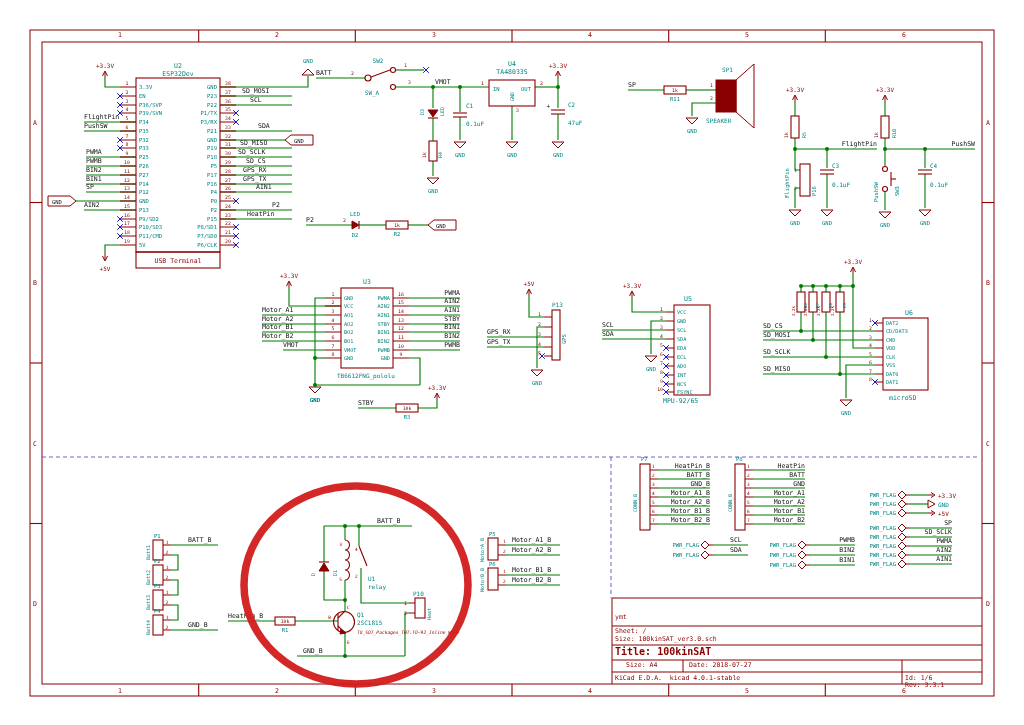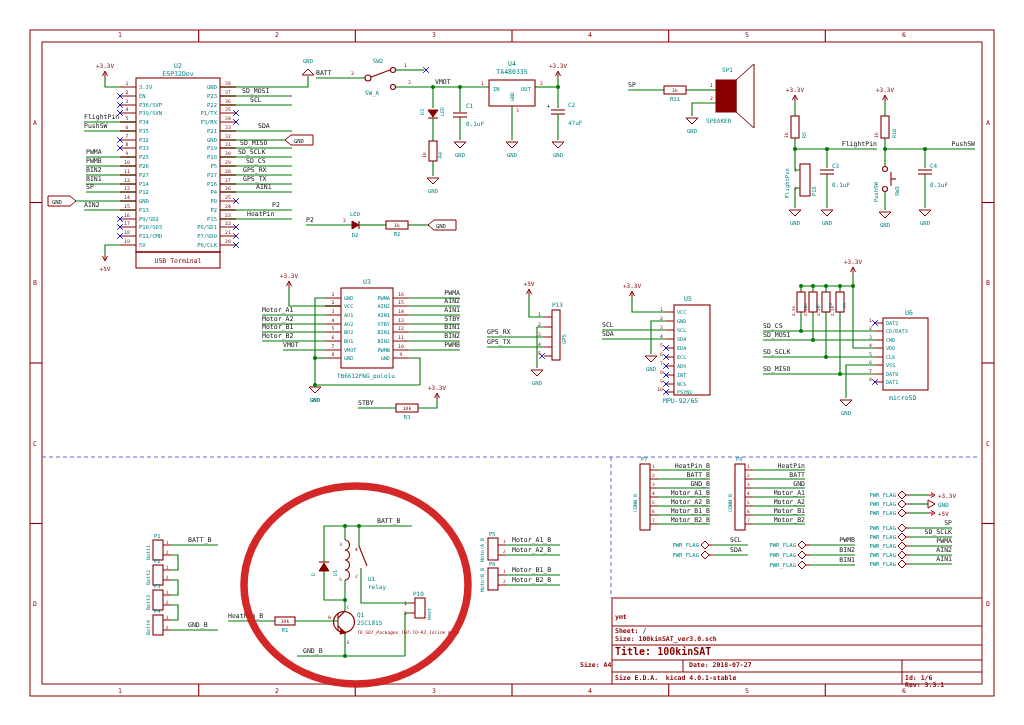--- a/index.html
+++ b/index.html
@@ -1,21 +1,21 @@
 <!DOCTYPE html>
 <html><head>
 <meta charset="utf-8">
 <style>
   html,body{margin:0;padding:0;background:#fff;}
   #page{position:relative;width:1024px;height:725px;background:#ffffff;overflow:hidden;
         font-family:"DejaVu Sans Mono","Liberation Mono",monospace;}
   #schem{position:absolute;left:0;top:0;}
-  .tb{position:absolute;color:#8a0000;font-size:6.5px;white-space:pre;font-weight:bold;}
+  .tb{position:absolute;color:#8a0000;font-size:6.5px;white-space:pre;}
   .tb.big{font-size:10px;font-weight:bold;}
-  .tb.bold{font-weight:bold;}
+  .tb.bold{font-weight:normal;}
   svg text{font-family:"DejaVu Sans Mono","Liberation Mono",monospace;}
 </style>
 </head>
 <body>
 
 <div id="page">
   <svg id="schem" width="1024" height="725" viewBox="0 0 1024 725">
       <rect x="30" y="30" width="964" height="666" fill="none" stroke="#8a0000" stroke-width="1"></rect>
       <rect x="42" y="42" width="940" height="642" fill="none" stroke="#8a0000" stroke-width="1"></rect>
       <line x1="42" y1="457" x2="980" y2="457" stroke="#5555cc" stroke-width="0.9" stroke-dasharray="4 3"></line>
@@ -914,19 +914,19 @@
       <text x="952" y="552" fill="#111111" font-size="6.5" text-anchor="end">AIN2</text>
       <text x="952" y="561" fill="#111111" font-size="6.5" text-anchor="end">AIN1</text>
       <ellipse cx="356" cy="585" rx="112" ry="99" fill="none" stroke="#d21c1c" stroke-width="7.5" stroke-linecap="round" opacity="0.95"></ellipse>
     </svg>
 
   <div>
     <span class="tb bold" style="left:615px;top:613px">ymt</span>
     <span class="tb" style="left:615px;top:627px">Sheet: /</span>
     <span class="tb" style="left:615px;top:635px">Size: 100kinSAT_ver3.0.sch</span>
     <span class="tb big" style="left:615px;top:646px">Title: 100kinSAT</span>
-    <span class="tb" style="left:580px;top:661px">Size: A4</span>
+    <span class="tb" style="left:626px;top:661px">Size: A4</span>
     <span class="tb" style="left:689px;top:661px">Date: 2018-07-27</span>
     <span class="tb bold" style="left:905px;top:681px">Rev: 3.3.1</span>
-    <span class="tb" style="left:615px;top:674px">Size E.D.A.  kicad 4.0.1-stable</span>
+    <span class="tb" style="left:615px;top:674px">KiCad E.D.A.  kicad 4.0.1-stable</span>
     <span class="tb" style="left:905px;top:674px">Id: 1/6</span>
   </div>
 </div>
 
 </body></html>

